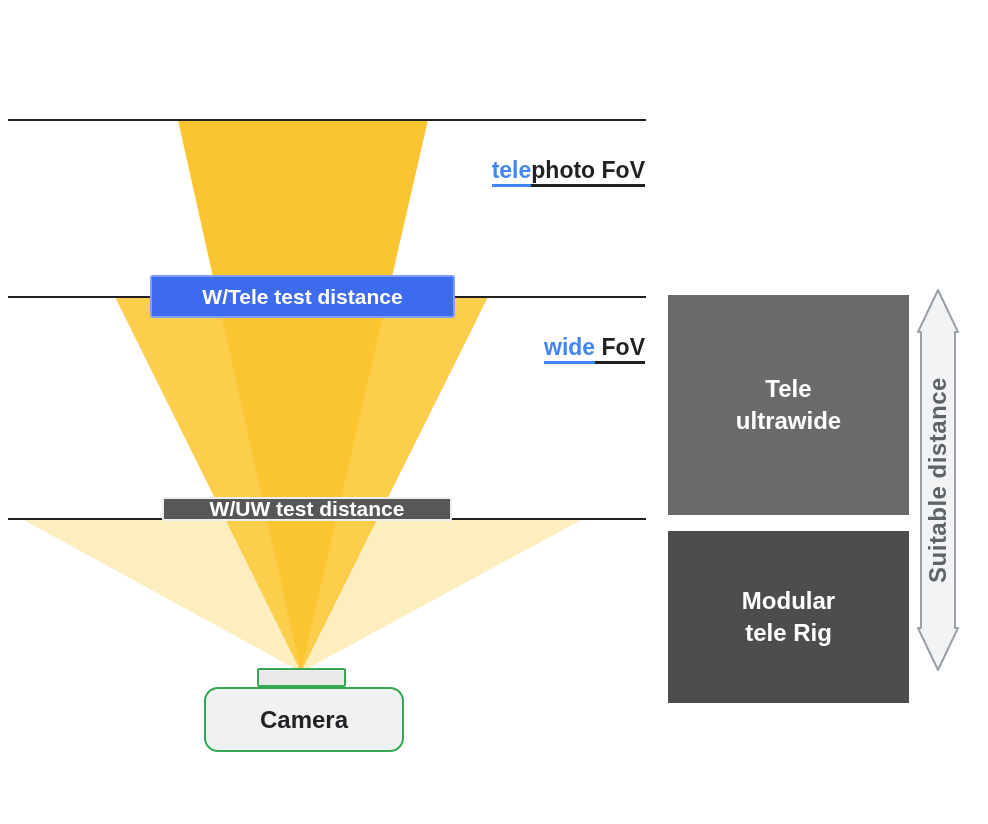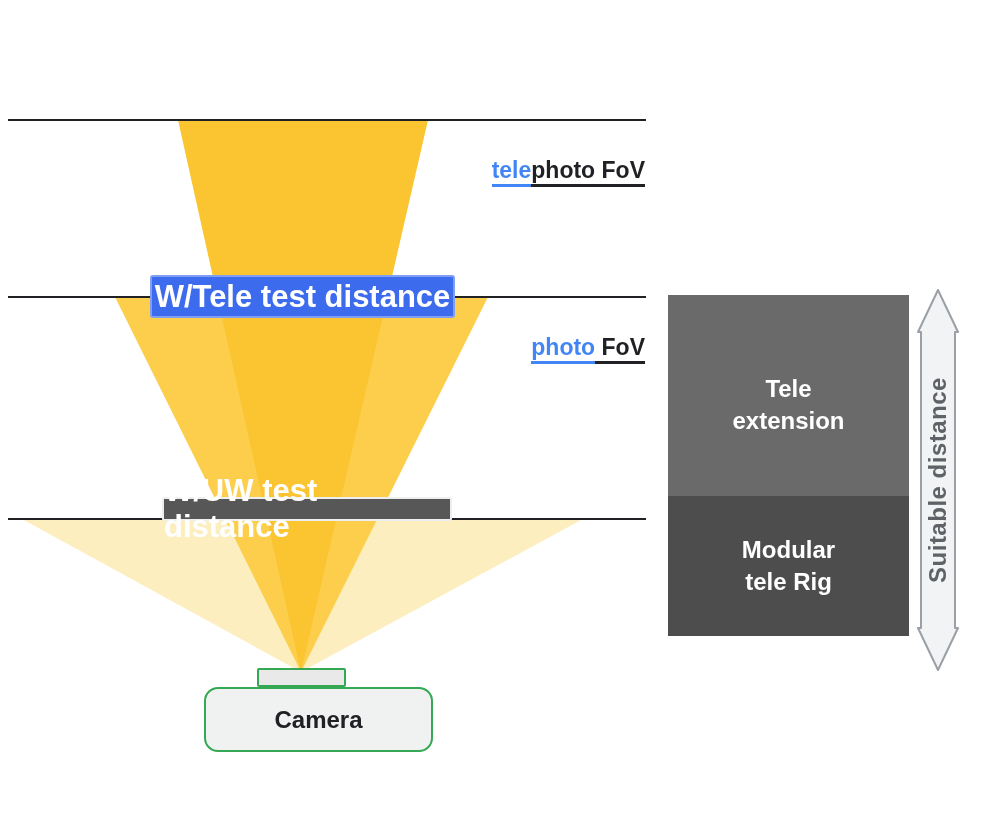--- a/index.html
+++ b/index.html
@@ -14,46 +14,46 @@
   .target-line{stroke:var(--line,#202124);stroke-width:2;}
   .dist-arrow{fill:var(--arrow-fill,#F1F3F4);stroke:var(--arrow-stroke,#9AA0A6);stroke-width:2;stroke-linejoin:round;}
   .fov-label{
     position:absolute;z-index:2;white-space:pre;font-weight:bold;font-size:23px;line-height:28px;
   }
   .fov-label span{display:inline-block;line-height:28px;border-bottom:3px solid;}
   .fov-blue{color:var(--link-blue,#4285F4);border-color:var(--link-blue,#4285F4);}
   .fov-dark{color:var(--line,#202124);border-color:var(--line,#202124);margin-top:38px;}
   .badge{
     position:absolute;z-index:3;display:flex;align-items:center;justify-content:center;
-    color:#fff;font-weight:bold;font-size:31px;box-sizing:border-box;
+    color:#fff;font-weight:bold;font-size:21px;box-sizing:border-box;
   }
   .badge-blue{
     left:150px;top:275px;width:305px;height:43px;border-radius:3px;
     background:var(--badge-blue,#3D6BEE);border:2px solid rgba(255,255,255,0.35);
   }
   .badge-dark{
     left:162px;top:497px;width:290px;height:24px;border-radius:2px;
     background:var(--dark-box,#575757);border:2px solid #ECEEF0;
   }
   .lens{
     position:absolute;z-index:2;left:257px;top:668px;width:89px;height:19px;box-sizing:border-box;
     background:var(--lens-fill,#E9E9E9);border:2px solid var(--green,#34A853);border-radius:2px;
   }
   .camera{
-    position:absolute;z-index:3;left:204px;top:687px;width:229px;height:65px;box-sizing:border-box;
+    position:absolute;z-index:3;left:204px;top:687px;width:200px;height:65px;box-sizing:border-box;
     background:var(--camera-fill,#F0F1F1);border:2px solid var(--green,#34A853);border-radius:14px;
     display:flex;align-items:center;justify-content:center;
     font-weight:bold;font-size:24px;color:var(--line,#202124);
   }
   .panel{
     position:absolute;z-index:2;left:668px;width:241px;display:flex;align-items:center;justify-content:center;
     color:#fff;font-weight:bold;font-size:24px;line-height:1.35;text-align:center;
   }
   .panel-tele{top:295px;height:220px;background:var(--tele-ext-box,#6A6A6A);}
-  .panel-modular{top:496px;height:140px;background:var(--modular-box,#4D4D4D);}
+  .panel-modular{top:531px;height:172px;background:var(--modular-box,#4D4D4D);}
   .arrow-text{
     position:absolute;z-index:2;left:768px;top:462px;width:340px;height:36px;
     transform:rotate(-90deg);transform-origin:center;
     display:flex;align-items:center;justify-content:center;
     font-weight:bold;font-size:24px;color:var(--arrow-text,#5F6368);letter-spacing:0.5px;
   }
 </style>
 </head>
 <body>
 
@@ -67,38 +67,38 @@
     <line class="target-line" x1="8" y1="297" x2="646" y2="297"></line>
     <line class="target-line" x1="8" y1="519" x2="646" y2="519"></line>
     <path class="dist-arrow" d="M938 290 L958 332 L955 332 L955 628 L958 628 L938 670 L918 628 L921 628 L921 332 L918 332 Z"></path>
   </svg>
 
   <div class="fov-label" style="top:90px;right:343px;">
     <span class="fov-blue">tele</span><span class="fov-dark">photo FoV</span>
   </div>
 
   <div class="fov-label" style="top:267px;right:343px;">
-    <span class="fov-blue">photo</span><span class="fov-dark"> FoV</span>
+    <span class="fov-blue">wide</span><span class="fov-dark"> FoV</span>
   </div>
 
 
   <div class="badge badge-blue">W/Tele test distance</div>
 
   <div class="badge badge-dark">W/UW test distance</div>
 
   <div class="lens"></div>
 
   <div class="camera">
     <span>Camera</span>
   </div>
 
   <div class="panel panel-tele">
     <div>
       <span>Tele</span><br>
-      <span>extension</span>
+      <span>ultrawide</span>
     </div>
   </div>
 
   <div class="panel panel-modular">
     <div>
       <span>Modular</span><br>
       <span>tele Rig</span>
     </div>
   </div>
 

